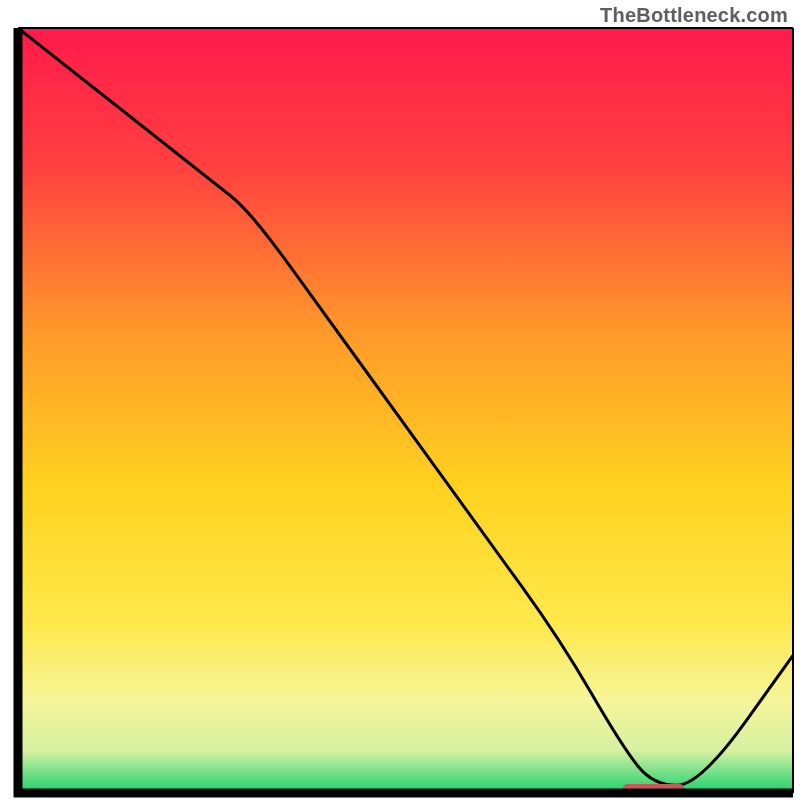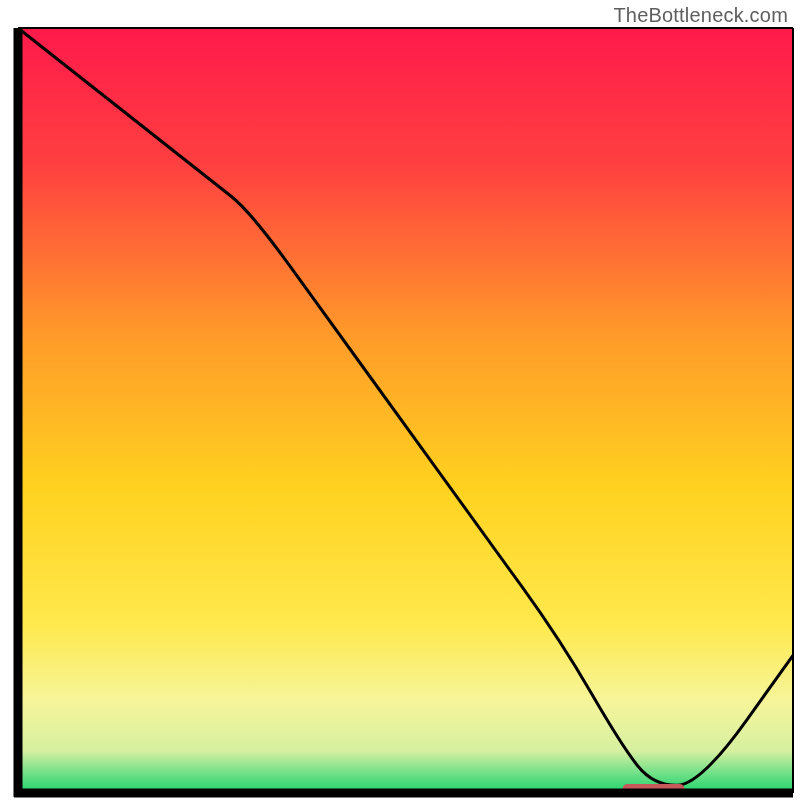--- a/index.html
+++ b/index.html
@@ -13,21 +13,21 @@
   .container {
     position: relative;
     width: 800px;
     height: 800px;
   }
   .attribution {
     position: absolute;
     top: 4px;
     right: 12px;
     font-size: 20px;
-    font-weight: 400;
+    font-weight: 700;
     color: #5e5e5e;
     letter-spacing: 0.2px;
   }
   svg.plot {
     position: absolute;
     left: 0;
     top: 0;
   }
 </style>
 </head>

